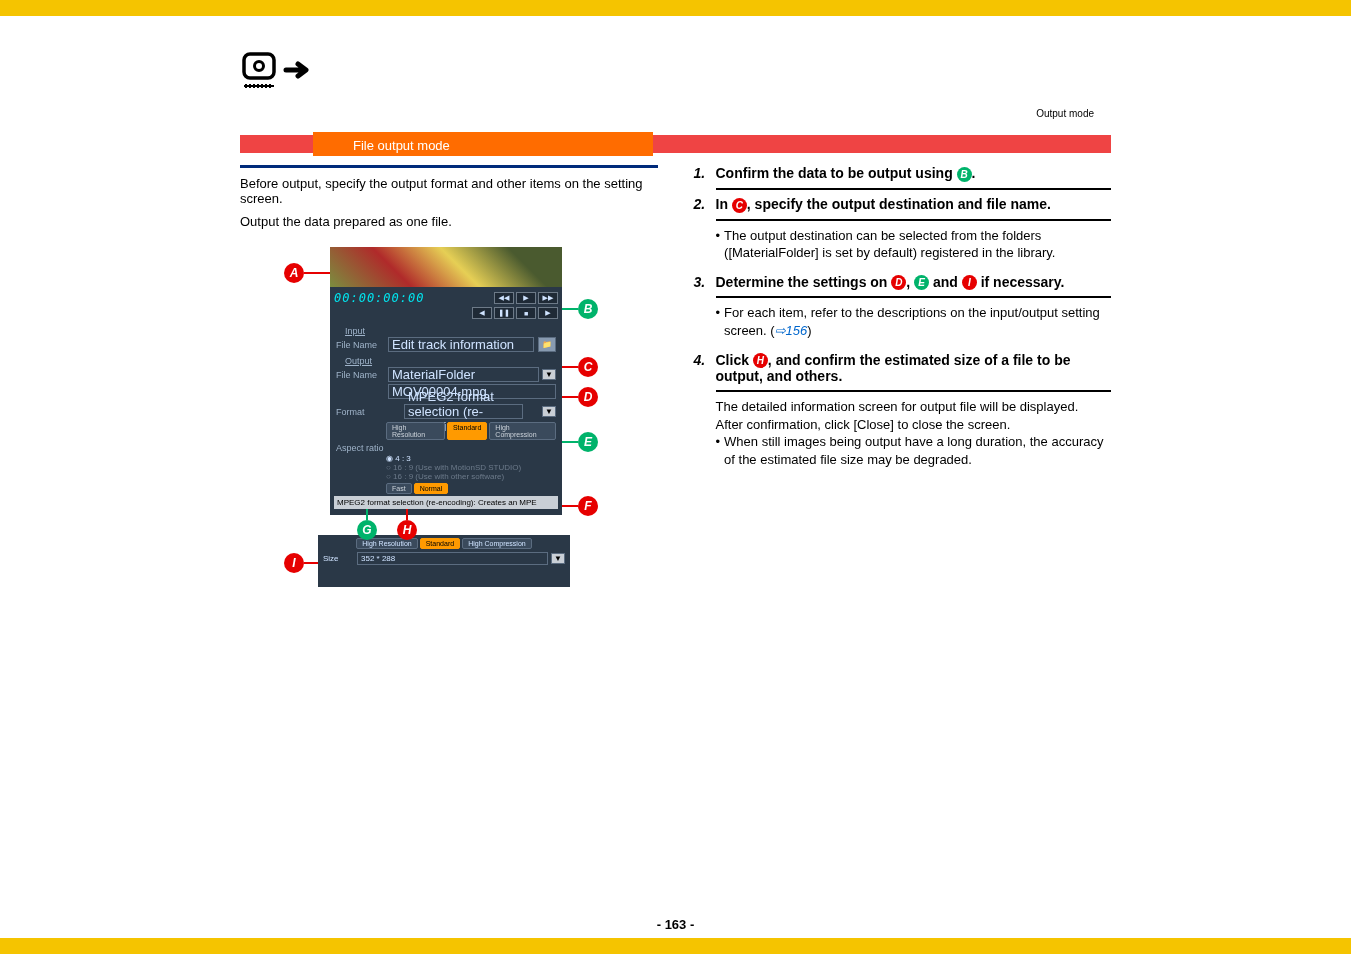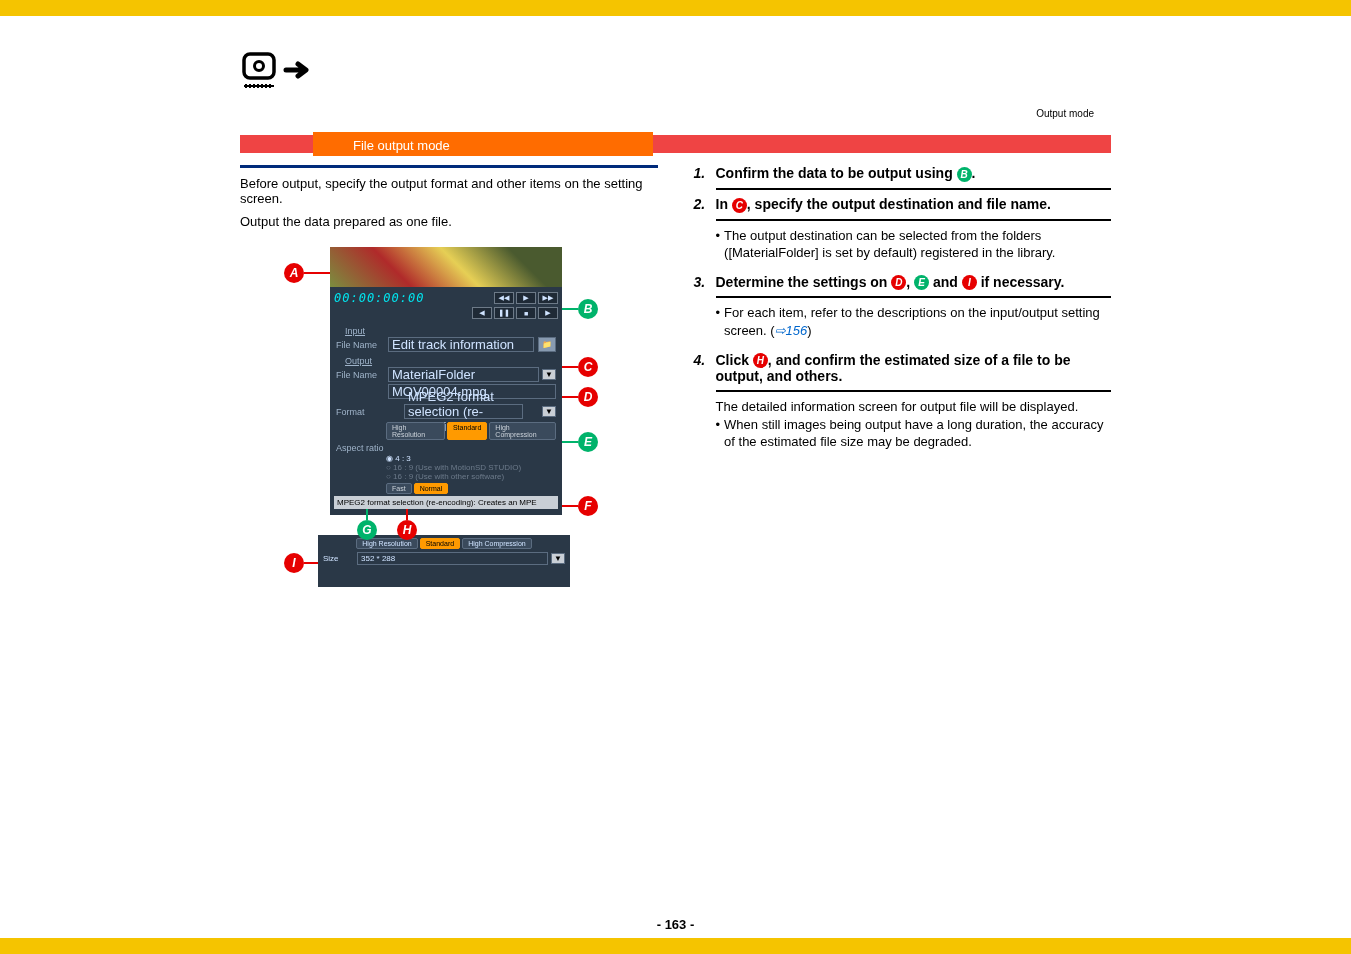--- a/index.html
+++ b/index.html
@@ -392,20 +392,21 @@
 
       <div class="step">
         <span class="step-n">4.</span>
         <span class="step-t">
           <span>Click </span><span class="inline-badge cr">H</span><span>, and confirm the estimated size of a file to be output, and others.</span>
         </span>
       </div>
       <div class="step-hr"></div>
       <div class="step-body">
         <div>The detailed information screen for output file will be displayed.</div>
+        <div>After confirmation, click [Close] to close the screen.</div>
         <div class="bullet">
             <span class="dot">•</span>
             <span>When still images being output have a long duration, the accuracy of the estimated file size may be degraded.</span>
           </div>
       </div>
     </div>
   </div>
 </div>
 
 <div class="page-num">- 163 -</div>

